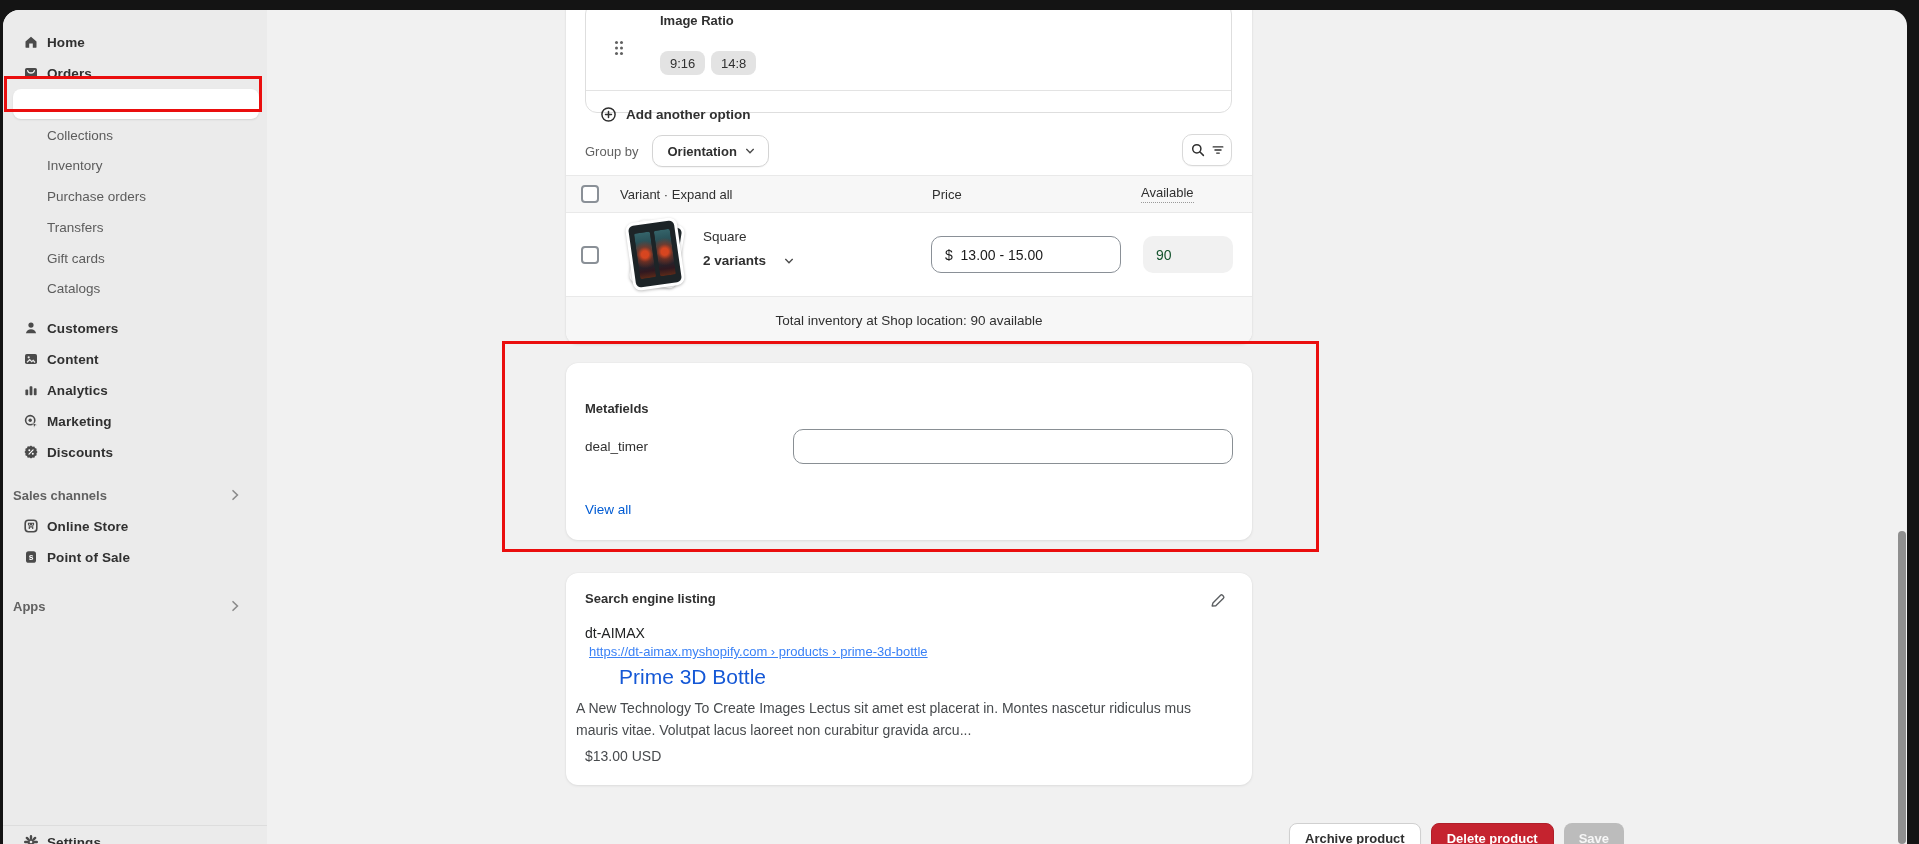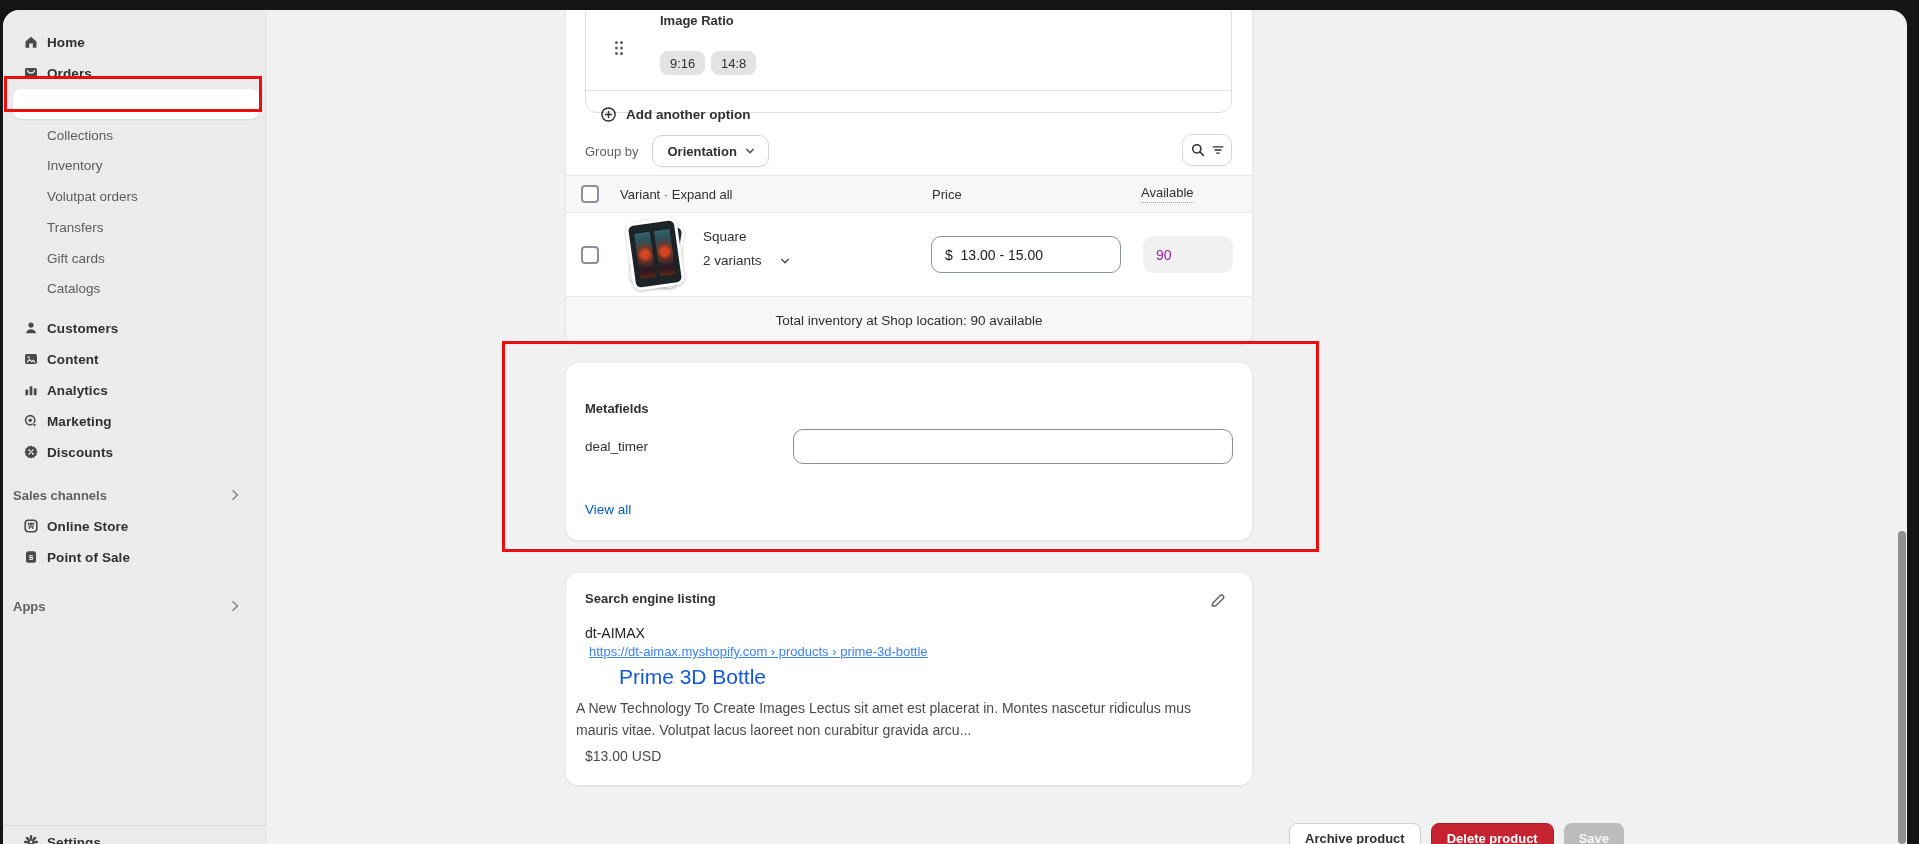--- a/index.html
+++ b/index.html
@@ -70,26 +70,26 @@
   .thumb-back, .thumb-front { position:absolute; border:3px solid #fff; border-radius:8px;
                               box-shadow:0 1px 3px rgba(0,0,0,.25); }
   .thumb-back { left:16px; top:4px; width:48px; height:64px; transform:rotate(9deg); background:#222a2d; }
   .thumb-front { left:12px; top:2px; width:52px; height:68px; transform:rotate(-8deg); background:#1d2427;
                  display:flex; align-items:center; justify-content:center; gap:4px; }
   .poster { width:16px; height:46px; border-radius:2px;
             background: radial-gradient(circle at 50% 48%, rgba(225,70,30,.95) 0 14%, rgba(180,50,20,.5) 30%, transparent 55%),
                         linear-gradient(180deg,#35646a 0%, #17333c 55%, #301820 85%, #5c2a18 100%); }
   .variant-title { position:absolute; left:137px; top:16px; font-size:13.5px; color:#303030; }
   .variant-sub { position:absolute; left:137px; top:40px; font-size:13.5px; color:#303030; display:flex;
-                 align-items:center; gap:17px; cursor:pointer; }
+                 align-items:center; gap:17px; cursor:pointer;font-weight:bold; }
   .price-input { position:absolute; left:365px; top:23px; width:190px; height:37px; border:1px solid #8a9097;
                  border-radius:10px; background:#fff; display:flex; align-items:center; font-size:14px;
                  color:#1a1a1a; white-space:pre; padding-left:13px; cursor:text; }
   .avail-input { position:absolute; left:577px; top:23px; width:90px; height:37px; background:#f1f1f1;
-                 border-radius:10px; display:flex; align-items:center; padding-left:13px; font-size:14px; color:#a21caf; }
+                 border-radius:10px; display:flex; align-items:center; padding-left:13px; font-size:14px; color:#14532d; }
   .tbl-footer { position:absolute; left:0; right:0; top:312px; height:48px; background:#f7f7f7;
                 border-top:1px solid #e9e9e9; border-radius:0 0 12px 12px; display:flex; align-items:center;
                 justify-content:center; font-size:13.5px; color:#303030; }
 
   
   .card-metafields { top:353px; height:177px; }
   .mf-title { position:absolute; left:19px; top:20px; font-size:13px; font-weight:700; color:#303030;margin-top:18px; }
   .mf-label { position:absolute; left:19px; top:76px; font-size:13.5px; color:#303030; }
   .mf-input { position:absolute; left:227px; top:66px; width:440px; height:35px; border:1px solid #898f94;
               border-radius:10px; background:#fff; font-size:13.5px; padding:0 12px; outline:none;
@@ -145,21 +145,21 @@
     </div>
 
 
     <div class="nav-sub" style="top:112px">
         <span>Collections</span>
       </div>
     <div class="nav-sub" style="top:142px">
         <span>Inventory</span>
       </div>
     <div class="nav-sub" style="top:173px">
-        <span>Volutpat orders</span>
+        <span>Purchase orders</span>
       </div>
     <div class="nav-sub" style="top:204px">
         <span>Transfers</span>
       </div>
     <div class="nav-sub" style="top:235px">
         <span>Gift cards</span>
       </div>
     <div class="nav-sub" style="top:265px">
         <span>Catalogs</span>
       </div>

